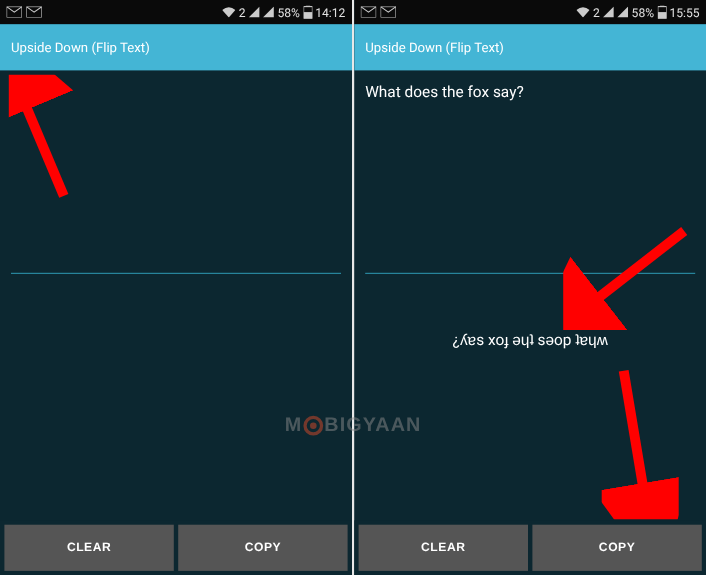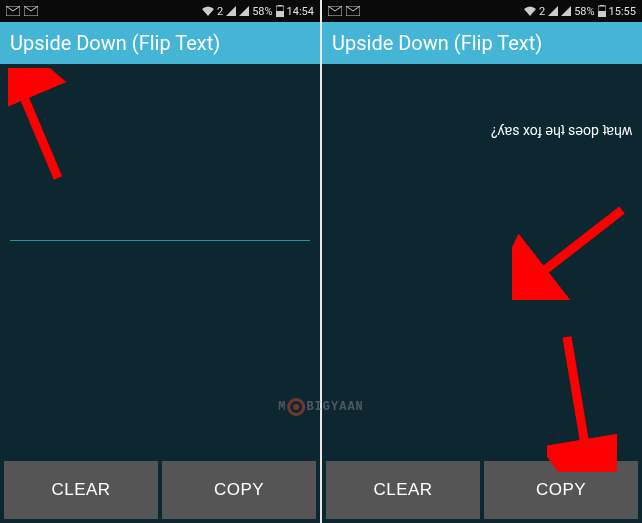--- a/index.html
+++ b/index.html
@@ -49,21 +49,21 @@
       display: inline-flex;
       align-items: center;
     }
     .app-bar {
       height: 42px;
       background: #44b5d5;
       display: flex;
       align-items: center;
       padding: 0 10px;
       color: #fff;
-      font-size: 20px;
+      font-size: 12px;
       font-weight: 400;
     }
     .content {
       flex: 1;
       display: flex;
       flex-direction: column;
       padding: 8px 10px 0 10px;
       position: relative;
     }
     .input-area {
@@ -80,60 +80,61 @@
       width: 2px;
       height: 18px;
       background: #3aa8c8;
       vertical-align: middle;
     }
     .output-area {
       flex: 1;
       color: #fff;
       font-size: 14px;
       padding-top: 6px;
-      text-align: right;
+      text-align: center;
       margin-top: 44px;
     }
     .button-row {
       display: flex;
       gap: 4px;
       padding: 4px;
       background: #0c2730;
     }
     .btn {
       flex: 1;
-      height: 58px;
+      height: 42px;
       background: #555555;
       color: #fff;
       border: none;
-      font-size: 17px;
+      font-size: 11px;
       letter-spacing: 0.5px;
       cursor: pointer;
+      font-weight: bold;
     }
     .annotation-text {
       position: absolute;
       color: #ff0000;
       font-weight: bold;
       font-size: 26px;
       font-family: Arial, sans-serif;
       letter-spacing: 1px;
     }
     .arrow {
       position: absolute;
       pointer-events: none;
     }
     .watermark {
       position: absolute;
       left: 50%;
-      top: 398px;
+      top: 376px;
       transform: translateX(-50%);
-      font-size: 12px;
+      font-size: 18px;
       font-weight: bold;
       letter-spacing: 1px;
-      font-family: Liberation Mono, monospace;
+      font-family: Liberation Sans, sans-serif;
       opacity: 0.5;
       white-space: nowrap;
     }
     .wm-gray { color: #8a8a8a; }
     .wm-target {
       display: inline-block;
       width: 18px;
       height: 18px;
       border: 3px solid #d94a2a;
       border-radius: 50%;
@@ -190,21 +191,21 @@
           </svg>
       </span>
       <span>58%</span>
       <span class="status-icon">
         <svg width="8" height="12" viewBox="0 0 8 12">
             <rect x="0" y="1" width="8" height="11" fill="none" stroke="#ccc" stroke-width="1"></rect>
             <rect x="0" y="6" width="8" height="6" fill="#ccc"></rect>
             <rect x="2" y="0" width="4" height="1" fill="#ccc"></rect>
           </svg>
       </span>
-      <span>14:54</span>
+      <span>14:12</span>
     </div>
   </div>
   <div class="app-bar">
     <span>Upside Down (Flip Text)</span>
   </div>
   <div class="content">
     <div class="input-area">
       <span class="cursor"></span>
       <span></span>
     </div>
@@ -268,20 +269,23 @@
             <rect x="2" y="0" width="4" height="1" fill="#ccc"></rect>
           </svg>
       </span>
       <span>15:55</span>
     </div>
   </div>
   <div class="app-bar">
     <span>Upside Down (Flip Text)</span>
   </div>
   <div class="content">
+    <div class="input-area">
+      <span>What does the fox say?</span>
+    </div>
     <div class="output-area">
       <span>¿ʎɐs xoɟ ǝɥʇ sǝop ʇɐɥʍ</span>
     </div>
   </div>
   <div class="button-row">
     <button class="btn">CLEAR</button>
     <button class="btn">COPY</button>
   </div>
 
   <svg class="arrow" style="left:190px; top:200px;" width="120" height="100" viewBox="0 0 120 100">

